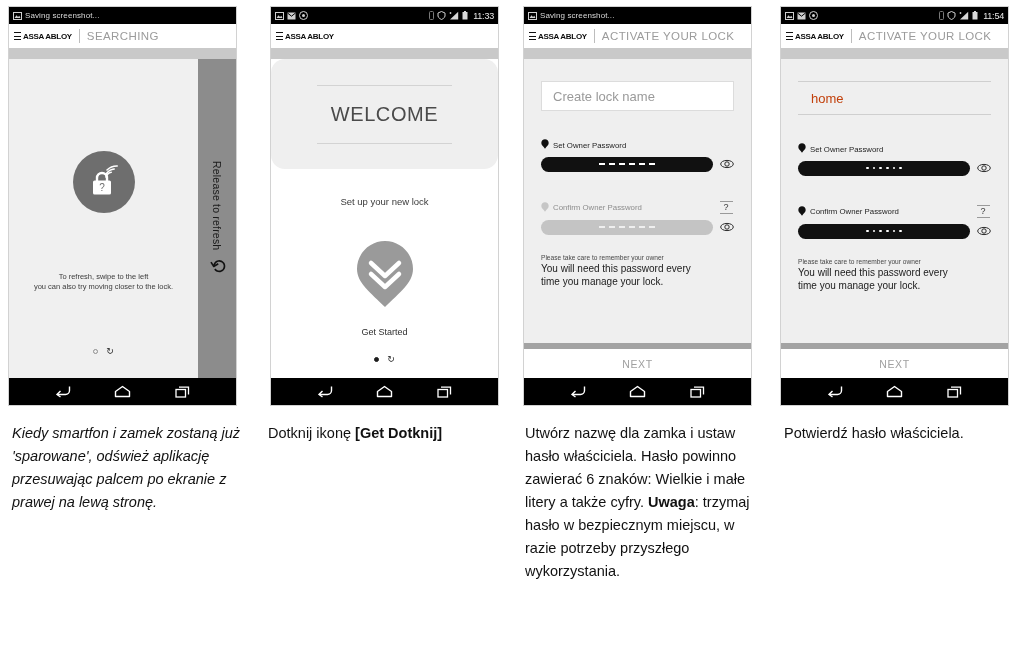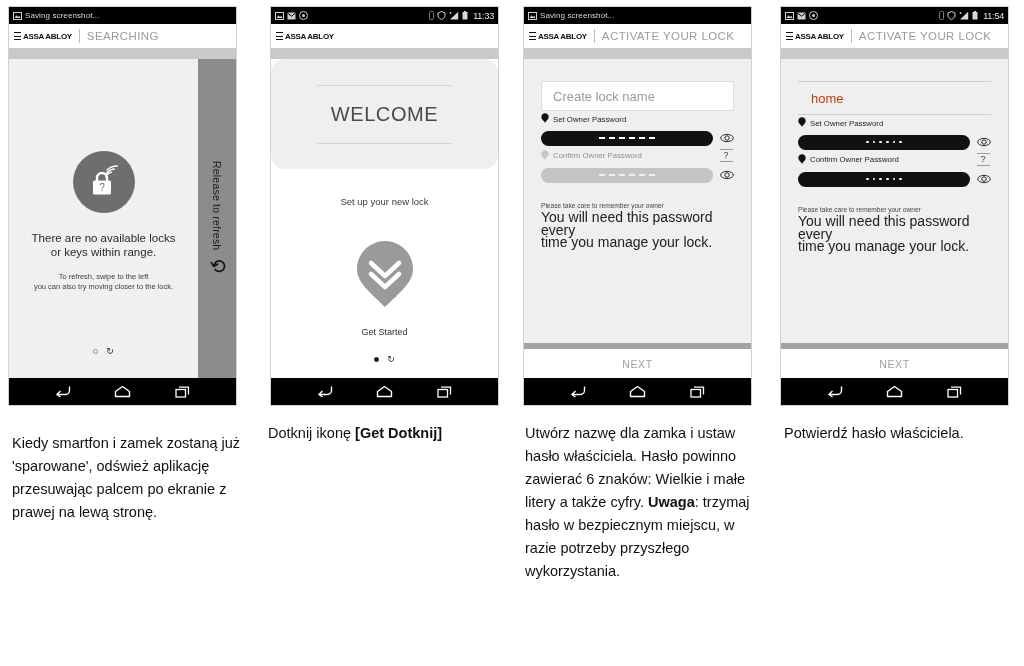--- a/index.html
+++ b/index.html
@@ -88,50 +88,50 @@
 
   
   .form{padding:22px 17px 0 17px;box-sizing:border-box;height:100%;
         position:relative;background:#efefef;display:flex;flex-direction:column;}
   .lockname{height:30px;border:1px solid #dcdcdc;background:#fff;
             display:flex;align-items:center;padding-left:11px;box-sizing:border-box;
             font-size:13px;color:#9a9a9a;}
   .lockname.filled{border:none;background:transparent;border-top:1px solid #cfcfcf;
                    border-bottom:1px solid #cfcfcf;color:#c2410c;padding-left:13px;
                    height:34px;}
-  .fieldgroup{margin-top:2px;}
+  .fieldgroup{margin-top:28px;}
   .flabel{display:flex;align-items:center;font-size:7.8px;color:#1d1d1d;
           margin-bottom:4px;gap:4px;}
   .flabel.muted{color:#8d8d8d;}
   .pinmark{flex:0 0 auto;}
   .frow{display:flex;align-items:center;gap:7px;}
   .pwfield{flex:1;height:15px;border-radius:8px;background:#111;
            display:flex;align-items:center;justify-content:center;gap:4px;}
   .pwfield.inactive{background:#c4c4c4;}
   .pw-dash{width:6px;height:1.4px;background:#fff;display:block;}
   .pw-dash.dim{background:#efefef;}
   .pw-dot{width:2.6px;height:2.6px;border-radius:50%;background:#fff;display:block;}
   .eye{flex:0 0 auto;}
   .helpcol{width:16px;display:flex;flex-direction:column;align-items:center;}
   .helpmark{font-size:9px;color:#3a3a3a;border-top:1px solid #9a9a9a;
             border-bottom:1px solid #9a9a9a;width:13px;text-align:center;
             line-height:11px;height:11px;}
   .note{margin-top:18px;}
   .note-small{font-size:6.6px;color:#474747;line-height:8px;}
-  .note-big{font-size:14px;color:#202020;line-height:12.5px;margin-top:1px;}
+  .note-big{font-size:10px;color:#202020;line-height:12.5px;margin-top:1px;}
   .nextbar{position:absolute;left:0;right:0;bottom:0;height:29px;background:#fff;
            border-top:6px solid #a3a3a3;display:flex;align-items:center;
            justify-content:center;font-size:10.5px;color:#a0a0a0;letter-spacing:.6px;}
   .form-inner{flex:1;}
 
   
   .caption{position:absolute;font-size:14.5px;color:#111;line-height:23px;
            font-family:"Liberation Sans","DejaVu Sans",sans-serif;}
   .caption b{font-weight:bold;}
-  .c1{left:12px;top:432px;width:232px;}
+  .c1{left:12px;top:422px;width:232px;font-style:italic;}
   .c2{left:268px;top:422px;width:250px;}
   .c3{left:525px;top:422px;width:240px;}
   .c4{left:784px;top:422px;width:240px;}
 </style>
 </head>
 <body>
 
 <div class="board">
 
   <div class="phone p1">
@@ -170,24 +170,20 @@
             <g fill="none" stroke="#ffffff" stroke-width="1.6" stroke-linecap="round">
               <path d="M20 12 A7 7 0 0 1 25.2 7.2"></path>
               <path d="M20.5 8.5 A10.5 10.5 0 0 1 28.2 4"></path>
               <path d="M21 5 A14 14 0 0 1 31.2 1"></path>
             </g>
             <path d="M11 16 v-3 a5 5 0 0 1 10 0 v3" fill="none" stroke="#ffffff" stroke-width="2.4"></path>
             <rect x="7" y="15.5" width="18" height="14" rx="1.6" fill="#ffffff"></rect>
             <text x="16" y="26" font-size="10" font-family="Liberation Sans, sans-serif" fill="#6e6e6e" text-anchor="middle">?</text>
           </svg>
         </div>
-        <div class="p1-msg">
-          <div>There are no available locks</div>
-          <div>or keys within range.</div>
-        </div>
         <div class="p1-sub">
           <div>To refresh, swipe to the left</div>
           <div>you can also try moving closer to the lock.</div>
         </div>
         <div class="dots">
           <span class="dot"></span>
           <span class="dot-c">↻</span>
         </div>
       </div>
       <div class="refresh-panel">

